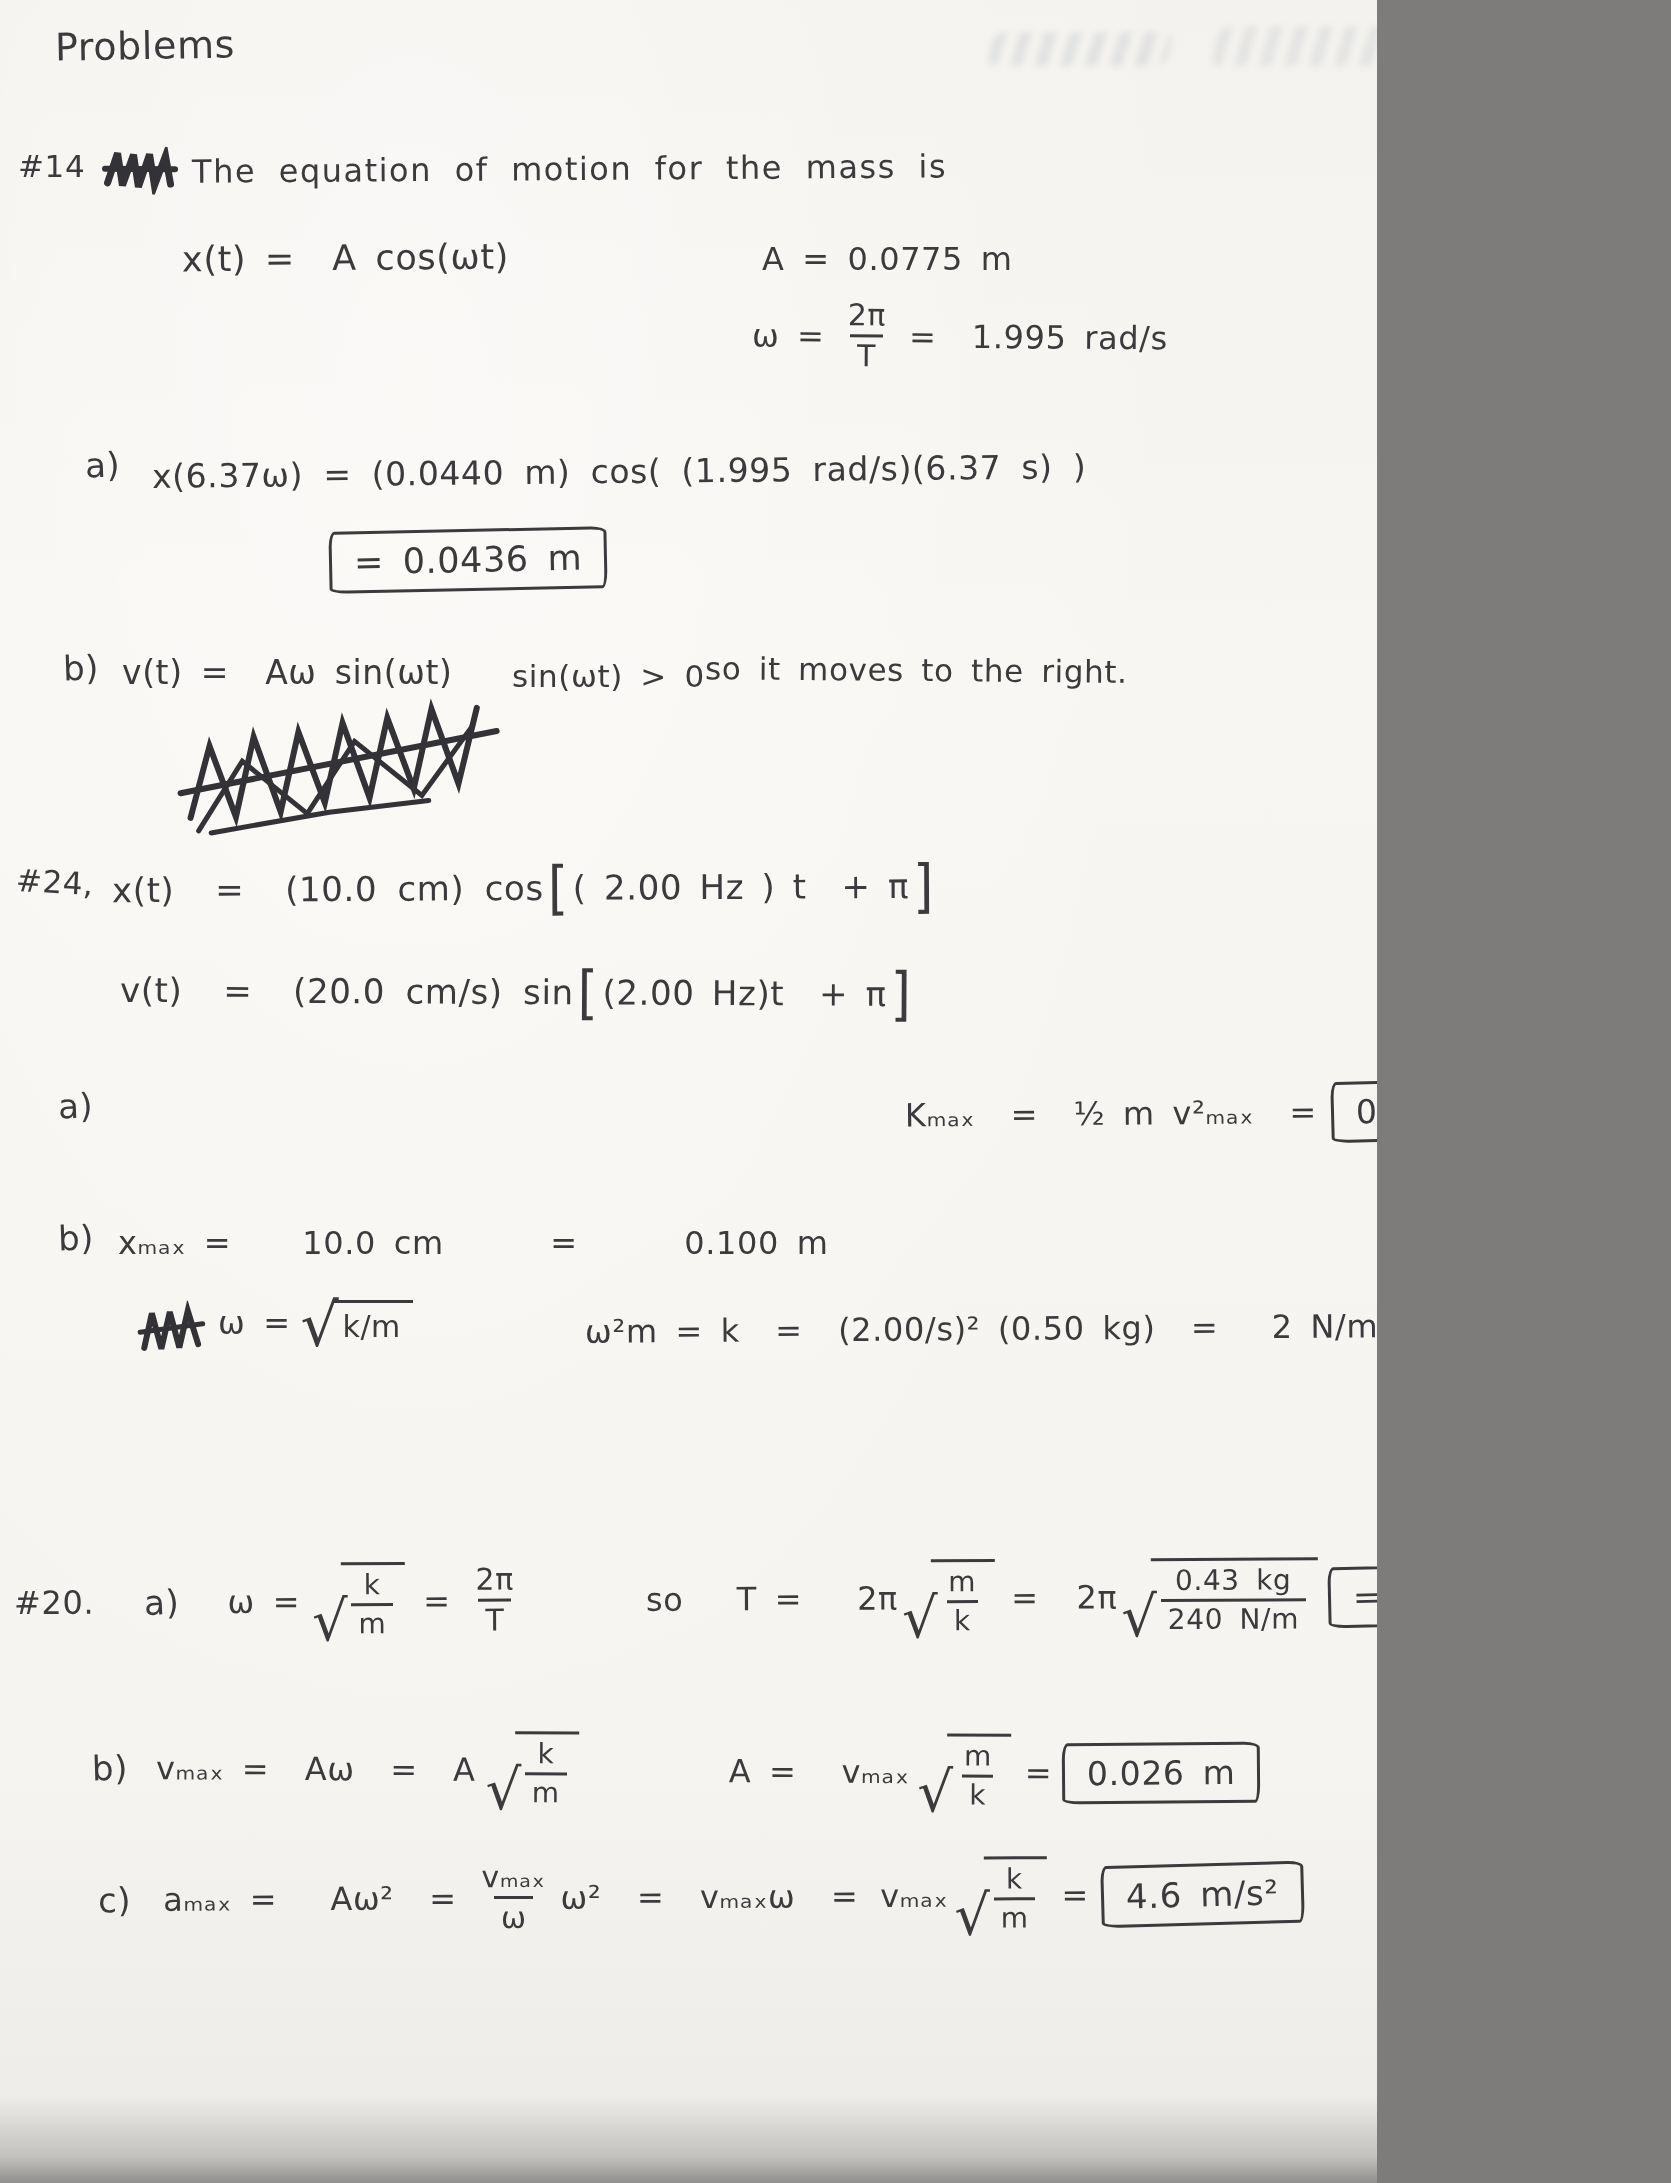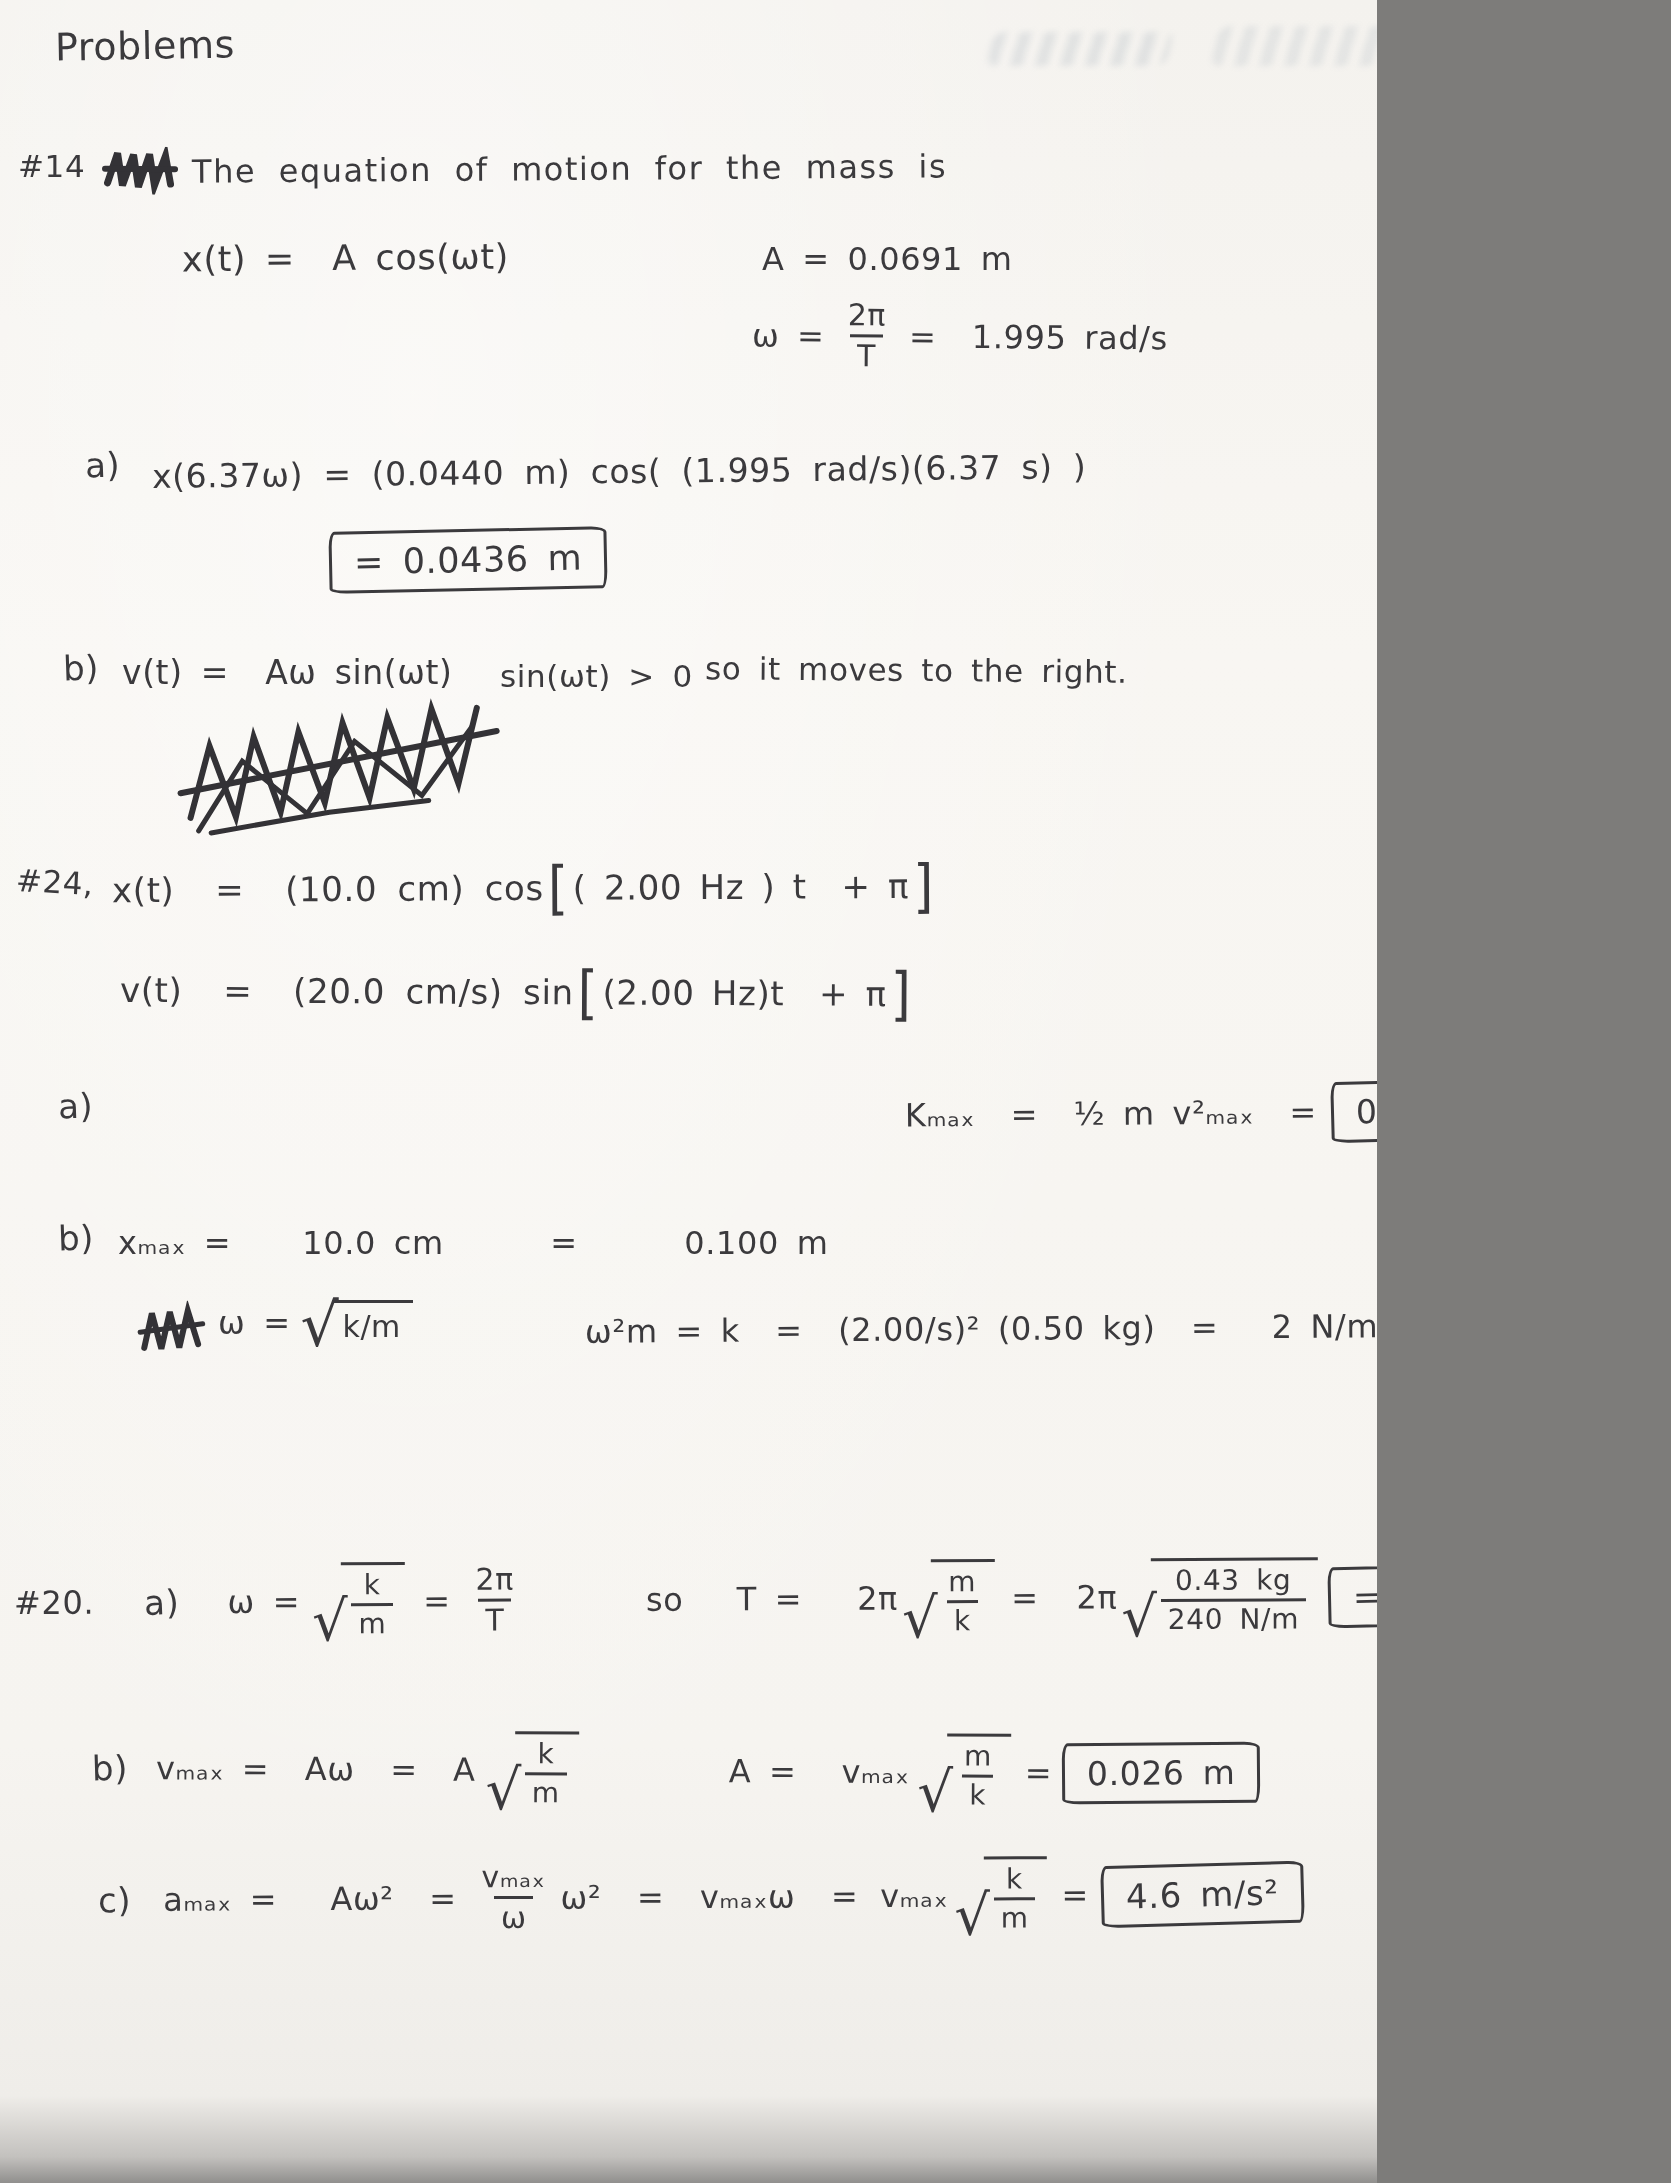--- a/index.html
+++ b/index.html
@@ -44,41 +44,41 @@
 
   <svg class="scribble" style="left:100px;top:146px;transform:rotate(2deg);" width="80" height="48" viewBox="0 0 80 48">
     <path d="M8 38 L17 8 L23 40 L33 9 L39 41 L49 8 L55 39 L65 9 L71 37" stroke-width="7"></path>
     <path d="M5 24 L75 22" stroke-width="6"></path>
   </svg>
 
   <div class="line" style="left:192px;top:150px;font-size:32px;letter-spacing:1.5px;word-spacing:11px;transform:rotate(-0.4deg);">The equation of motion for the mass is</div>
 
   <div class="line" style="left:182px;top:238px;font-size:35px;transform:rotate(-0.5deg);">x(t) =  A cos(ωt)</div>
 
-  <div class="line" style="left:762px;top:240px;font-size:32px;">A = 0.0691 m</div>
+  <div class="line" style="left:762px;top:240px;font-size:32px;">A = 0.0775 m</div>
 
   <div class="line mrow" style="left:752px;top:300px;transform:rotate(0.4deg);">
     <span style="font-size:32px;">ω =</span>
     <span class="frac" style="font-size:30px;margin-left:16px;">
       <span class="num">2π</span>
       <span class="den">T</span>
     </span>
     <span style="font-size:32px;margin-left:16px;">=  1.995 rad/s</span>
   </div>
 
   <div class="line" style="left:85px;top:445px;font-size:34px;transform:rotate(-2deg);">a)</div>
   <div class="line" style="left:152px;top:452px;font-size:33px;word-spacing:9px;transform:rotate(-0.6deg);">x(6.37ω) = (0.0440 m) cos( (1.995 rad/s)(6.37 s) )</div>
 
   <div class="line" style="left:278px;top:510px;">
     <span class="box" style="font-size:35px;transform:rotate(-1.2deg);">= 0.0436 m</span>
   </div>
 
   <div class="line" style="left:63px;top:648px;font-size:34px;transform:rotate(-2deg);">b)</div>
   <div class="line" style="left:122px;top:653px;font-size:33px;">v(t) =  Aω sin(ωt)</div>
-  <div class="line" style="left:500px;top:658px;font-size:31px;text-align:center;">sin(ωt) &gt; 0</div>
+  <div class="line" style="left:512px;top:658px;font-size:31px;text-align:center;">sin(ωt) &gt; 0</div>
   <div class="line" style="left:705px;top:652px;font-size:31px;transform:rotate(0.5deg);">so it moves to the right.</div>
 
   <svg class="scribble" style="left:172px;top:712px;transform:rotate(-9deg);" width="335" height="105" viewBox="0 0 335 105">
     <path d="M12 82 L42 14 L57 88 L87 12 L102 90 L132 14 L147 88 L177 12 L192 90 L222 14 L237 88 L267 12 L282 90 L312 18" stroke-width="6"></path>
     <path d="M18 96 L72 34 L128 96 L186 32 L244 96 L304 36" stroke-width="5"></path>
     <path d="M6 56 L328 44" stroke-width="6"></path>
     <path d="M30 100 L150 98 L250 102" stroke-width="5"></path>
   </svg>
 
   <div class="line" style="left:16px;top:864px;font-size:31px;transform:rotate(3deg);">#24,</div>

